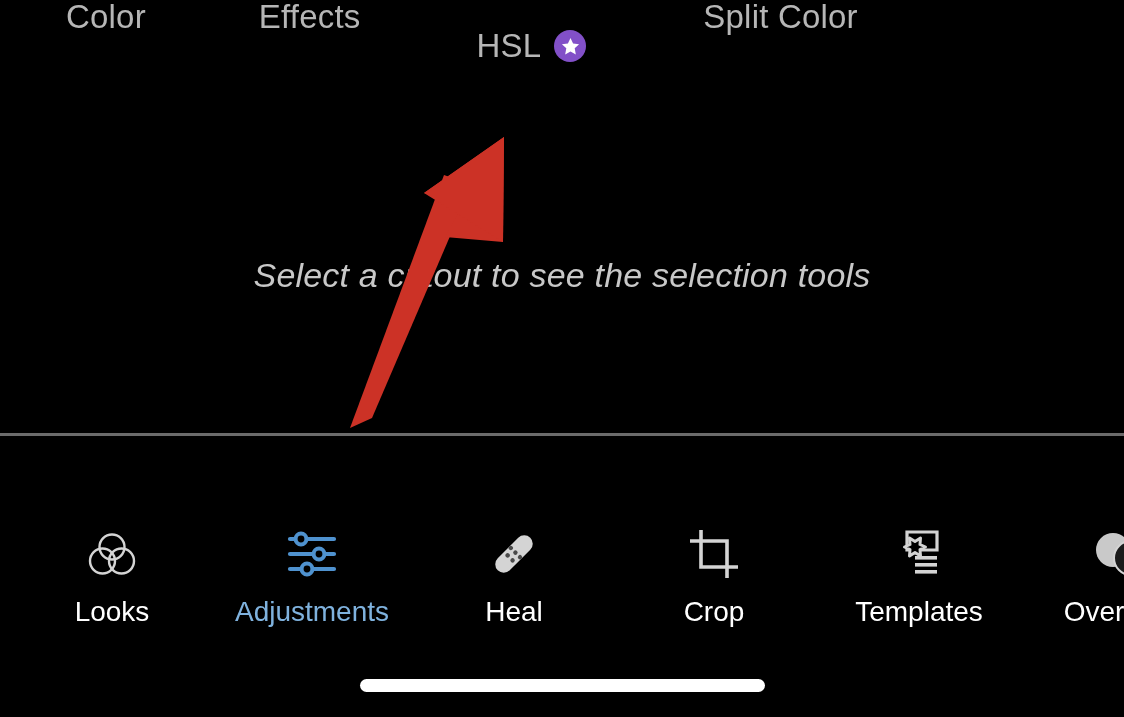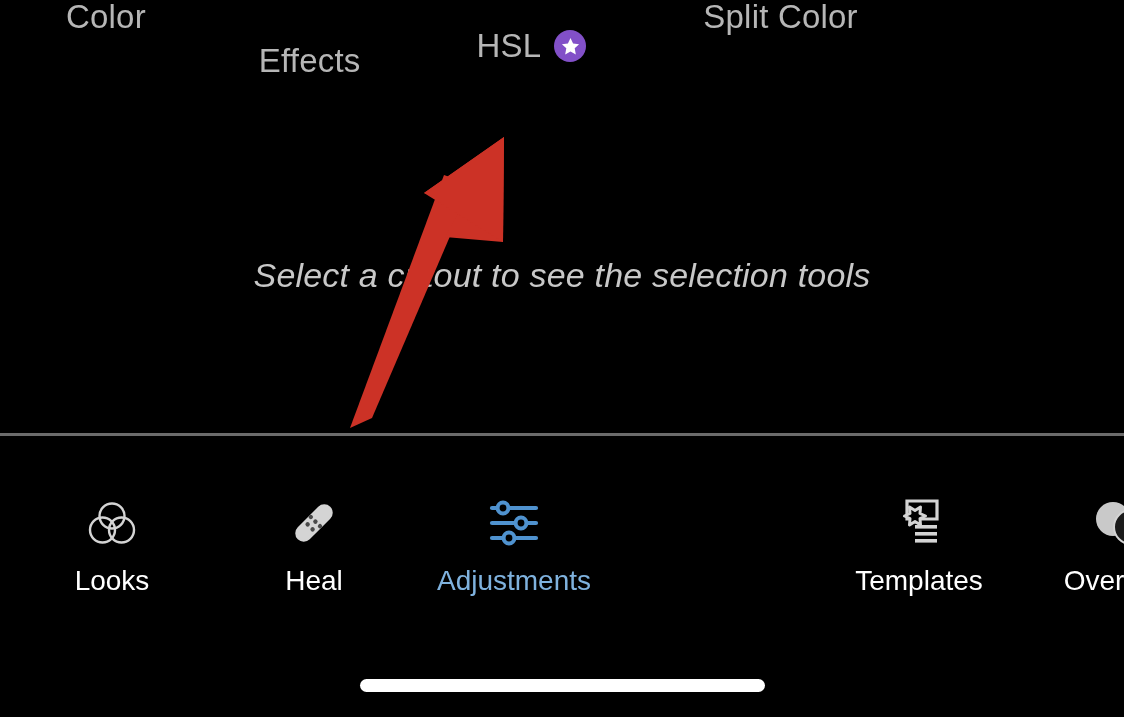--- a/index.html
+++ b/index.html
@@ -38,21 +38,21 @@
     flex: none;
     color: #b6b6b6;
     font-size: 33px;
     font-weight: 400;
     letter-spacing: 0.2px;
     line-height: 1;
     padding: 0;
   }
   .nav-tab-label { display: inline-block; }
   #tab-color    { margin-left: 66px; }
-  #tab-effects  { margin-left: 113px; margin-top: 44px; }
+  #tab-effects  { margin-left: 113px; }
   #tab-details  { margin-left: 109px; }
   #tab-hsl      { margin-left: 116px; margin-top: 28px; }
   #tab-splittone{ margin-left: 117px; }
 
   .star-badge {
     display: inline-flex;
     align-items: center;
     justify-content: center;
     width: 32px;
     height: 32px;
@@ -111,21 +111,21 @@
     top: 436px;
     width: 1124px;
     height: 281px;
     background: #000000;
   }
   .tool-group {
     position: absolute;
     top: 0;
     height: 190px;
     display: flex;
-    align-items: center;
+    align-items: flex-end;
     text-decoration: underline;
   }
   #tool-group-primary   { left: 0px;   width: 818px; }
   #tool-group-secondary { left: 819px; width: 305px; }
 
   .tool-item {
     display: flex;
     flex-direction: column;
     align-items: center;
     justify-content: flex-start;
@@ -224,58 +224,69 @@
         <span class="tool-icon">
           <svg width="52" height="52" viewBox="0 0 52 52" aria-hidden="true">
             <g fill="none" stroke="#d4d4d4" stroke-width="2.4">
               <circle cx="26" cy="19" r="12.5"></circle>
               <circle cx="16.5" cy="33" r="12.5"></circle>
               <circle cx="35.5" cy="33" r="12.5"></circle>
             </g>
           </svg>
         </span>
         <span class="tool-label">Looks</span>
+      </div>
+
+      <div class="tool-item active" id="tool-adjustments">
+        <span class="tool-icon">
+          <svg width="52" height="46" viewBox="0 0 52 46" aria-hidden="true">
+            <g stroke="#4f92cf" stroke-width="4.2" stroke-linecap="round">
+              <line x1="4" y1="8" x2="48" y2="8"></line>
+              <line x1="4" y1="23" x2="48" y2="23"></line>
+              <line x1="4" y1="38" x2="48" y2="38"></line>
+            </g>
+            <g fill="#000000" stroke="#4f92cf" stroke-width="4">
+              <circle cx="15" cy="8" r="5.4"></circle>
+              <circle cx="33" cy="23" r="5.4"></circle>
+              <circle cx="21" cy="38" r="5.4"></circle>
+            </g>
+          </svg>
+        </span>
+        <span class="tool-label">Adjustments</span>
       </div>
 
       <div class="tool-item" id="tool-heal">
         <span class="tool-icon">
           <svg width="52" height="52" viewBox="0 0 52 52" aria-hidden="true">
             <g transform="rotate(-45 26 26)">
               <rect x="3" y="17.5" width="46" height="17" rx="8.5" fill="#d4d4d4"></rect>
               <g fill="#4a4a4a">
                 <circle cx="20.5" cy="22.5" r="2.2"></circle>
                 <circle cx="20.5" cy="29.5" r="2.2"></circle>
                 <circle cx="28" cy="19.5" r="2.2"></circle>
                 <circle cx="28" cy="26" r="2.2"></circle>
                 <circle cx="28" cy="32.5" r="2.2"></circle>
               </g>
             </g>
           </svg>
         </span>
         <span class="tool-label">Heal</span>
       </div>
 
-      <div class="tool-item active" id="tool-adjustments">
-        <span class="tool-icon">
-          <svg width="52" height="46" viewBox="0 0 52 46" aria-hidden="true">
-            <g stroke="#4f92cf" stroke-width="4.2" stroke-linecap="round">
-              <line x1="4" y1="8" x2="48" y2="8"></line>
-              <line x1="4" y1="23" x2="48" y2="23"></line>
-              <line x1="4" y1="38" x2="48" y2="38"></line>
-            </g>
-            <g fill="#000000" stroke="#4f92cf" stroke-width="4">
-              <circle cx="15" cy="8" r="5.4"></circle>
-              <circle cx="33" cy="23" r="5.4"></circle>
-              <circle cx="21" cy="38" r="5.4"></circle>
-            </g>
-          </svg>
-        </span>
-        <span class="tool-label">Adjustments</span>
-      </div>
-
+      <div class="tool-item" id="tool-crop">
+        <span class="tool-icon">
+          <svg width="52" height="52" viewBox="0 0 52 52" aria-hidden="true">
+            <g stroke="#d4d4d4" stroke-width="3.6" fill="none" stroke-linecap="butt">
+              <path d="M13 2 L13 39 L50 39"></path>
+              <path d="M2 13 L39 13 L39 50"></path>
+            </g>
+          </svg>
+        </span>
+        <span class="tool-label">Crop</span>
+      </div>
 
     </div>
 
     <div class="tool-group" id="tool-group-secondary">
 
       <div class="tool-item" id="tool-templates">
         <span class="tool-icon">
           <svg width="52" height="52" viewBox="0 0 52 52" aria-hidden="true">
             <path d="M14 4 H44 V22 H14 Z" fill="none" stroke="#d4d4d4" stroke-width="3.2"></path>
             <g fill="#d4d4d4">

